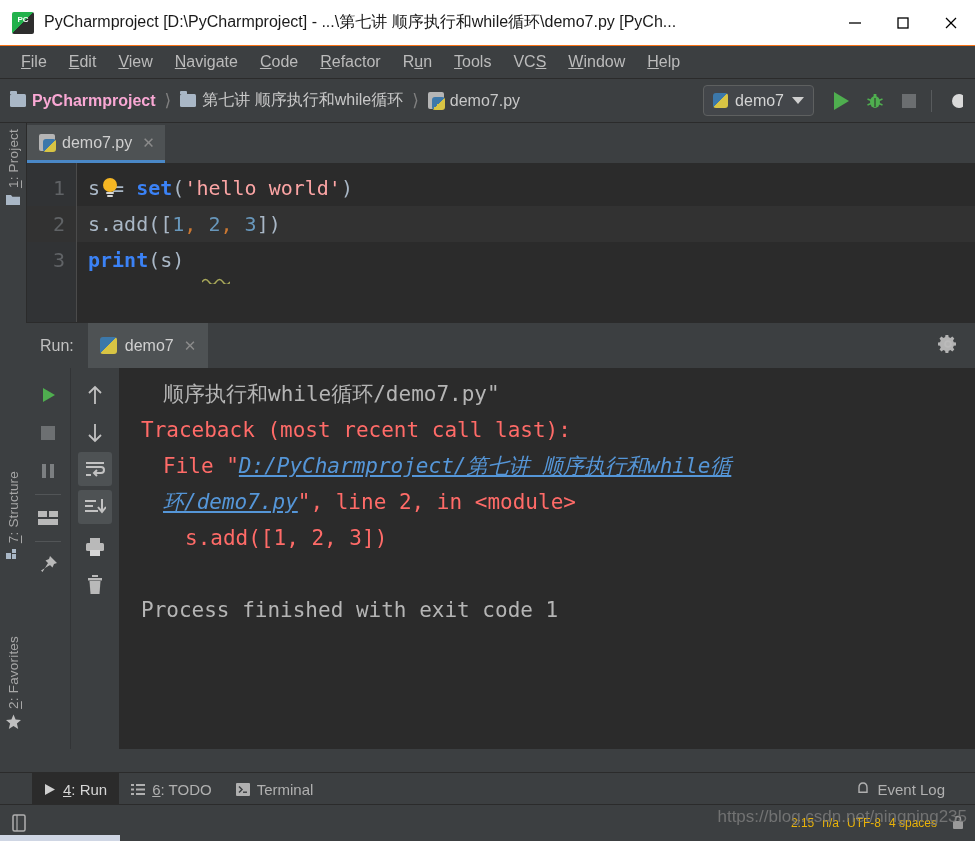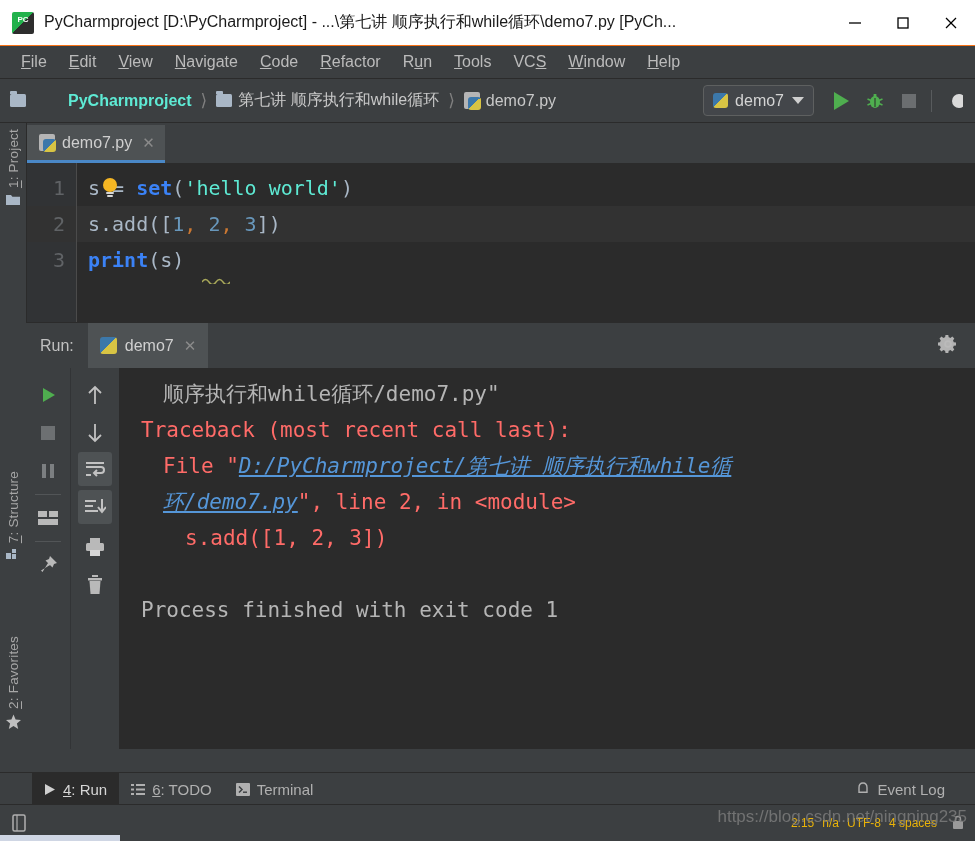--- a/index.html
+++ b/index.html
@@ -42,21 +42,21 @@
     font-size:16px;color:#bbbbbb;margin:0 11px;white-space:nowrap;
   }
   .menuitem u{text-decoration:underline;}
 
   
   .navrow{
     height:43px;background:#3c3f41;display:flex;align-items:center;
     padding-left:10px;border-bottom:1px solid #2b2b2b;
   }
   .crumb{display:flex;align-items:center;font-size:16px;color:#c8c8c8;white-space:nowrap;}
-  .crumb.bold{font-weight:bold;color:#5eead4;gap:36px;}
+  .crumb.bold{font-weight:bold;color:#f9a8d4;}
   .folder-ic{
     width:16px;height:13px;background:#a9b7c6;border-radius:1.5px;margin-right:6px;
     position:relative;flex:0 0 auto;
   }
   .folder-ic:before{
     content:"";position:absolute;left:0;top:-3px;width:7px;height:3px;
     background:#a9b7c6;border-radius:1px 1px 0 0;
   }
   .py-ic{
     width:16px;height:17px;margin-right:6px;flex:0 0 auto;position:relative;
@@ -125,21 +125,21 @@
   }
   .gutter{
     width:50px;flex:0 0 auto;background:#313335;text-align:right;
     padding-top:7px;box-sizing:border-box;border-right:1px solid #4b4b4b;
   }
   .gnum{font-size:20px;line-height:36px;color:#606366;padding-right:11px;}
   .gnum.cur{background:#323232;}
   .codearea{flex:1 1 auto;padding-top:7px;position:relative;min-width:0;}
   .cline{font-size:20px;line-height:36px;white-space:pre;padding-left:11px;color:#a9b7c6;}
   .cline.cur{background:#323232;}
-  .str{color:#5eead4;}
+  .str{color:#fca5a5;}
   .num{color:#6897bb;}
   .fn{color:#3b82f6;font-weight:bold;}
   .punct{color:#a9b7c6;}
   .comma{color:#cc7832;}
   .bulb{
     position:absolute;left:24px;top:14px;width:18px;height:22px;
   }
   .squig{
     position:absolute;left:125px;top:106px;width:26px;height:6px;
   }

